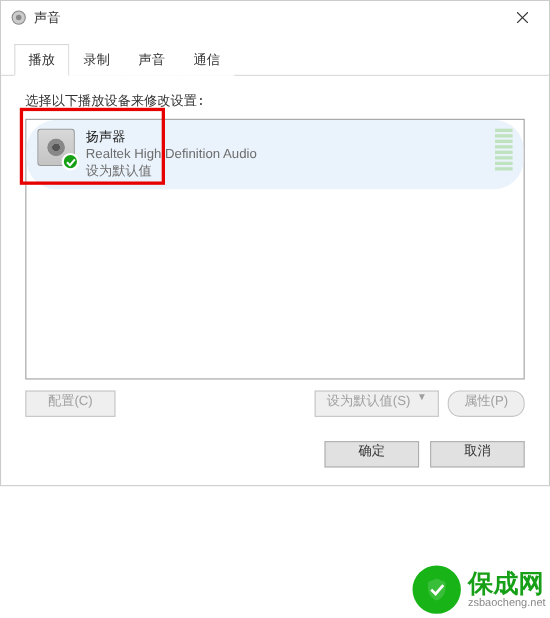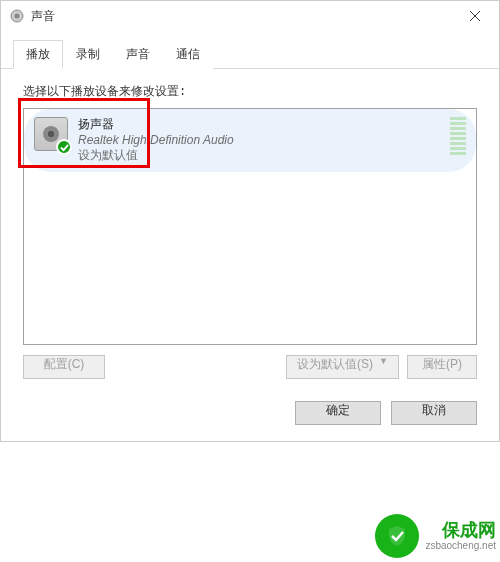--- a/index.html
+++ b/index.html
@@ -123,21 +123,21 @@
     background: #16a016;
     border-radius: 50%;
     border: 2px solid #fff;
     display: flex;
     align-items: center;
     justify-content: center;
   }
   .badge svg { width: 9px; height: 9px; }
   .device-text { flex: 1; line-height: 1.3; }
   .dev-name { color: #222; }
-  .dev-driver { color: #6d6d6d; font-style: italic; }
+  .dev-driver { color: #6d6d6d; }
   .dev-status { color: #6d6d6d; }
   .level-meter {
     width: 16px;
     height: 38px;
     display: flex;
     flex-direction: column-reverse;
     gap: 2px;
   }
   .level-meter div {
     height: 3px;
@@ -163,21 +163,21 @@
     min-width: 82px;
     height: 24px;
     border: 1px solid #adadad;
     background: #e1e1e1;
     color: #333;
     display: inline-flex;
     justify-content: center;
     padding: 0 10px;
     font-size: 12px;
   }
-  .btn.small { min-width: 70px; }
+  .btn.small { min-width: 70px; border-radius: 11px; }
   .btn.disabled {
     color: #a0a0a0;
     border-color: #c5c5c5;
     background: #efefef;
   }
   .btn .caret {
     margin-left: 6px;
     font-size: 9px;
     color: inherit;
   }
@@ -203,21 +203,21 @@
     background: #17b317;
     width: 44px;
     height: 44px;
     border-radius: 50%;
     display: flex;
     align-items: center;
     justify-content: center;
   }
   .logo-circle svg { width: 24px; height: 24px; }
   .logo-text { display: flex; flex-direction: column; line-height: 1.1; }
-  .logo-cn { color: #17a017; font-weight: bold; font-size: 18px; text-align: right; }
+  .logo-cn { color: #17a017; font-weight: bold; font-size: 23px; }
   .logo-en { color: #888; font-size: 10px; }
 </style>
 </head>
 <body>
 
 <div class="window">
 
   <div class="titlebar">
     <span class="title-icon">
       <svg viewBox="0 0 16 16">

